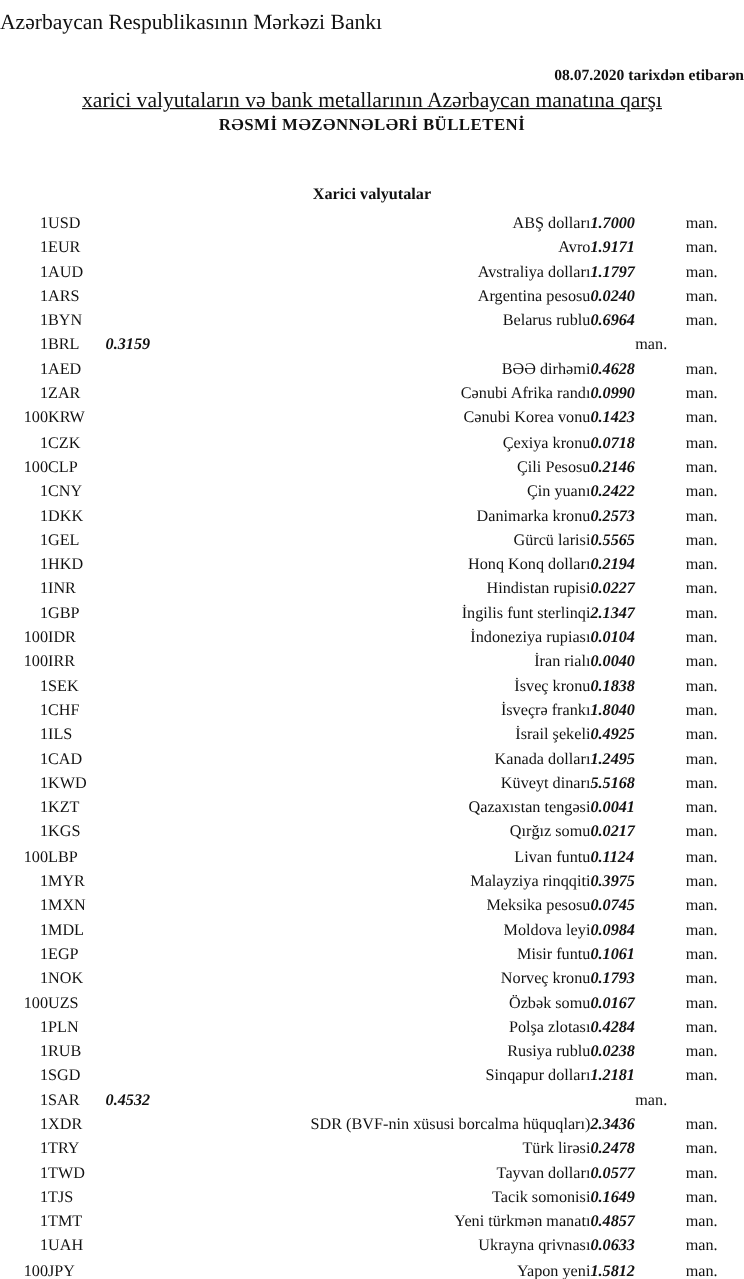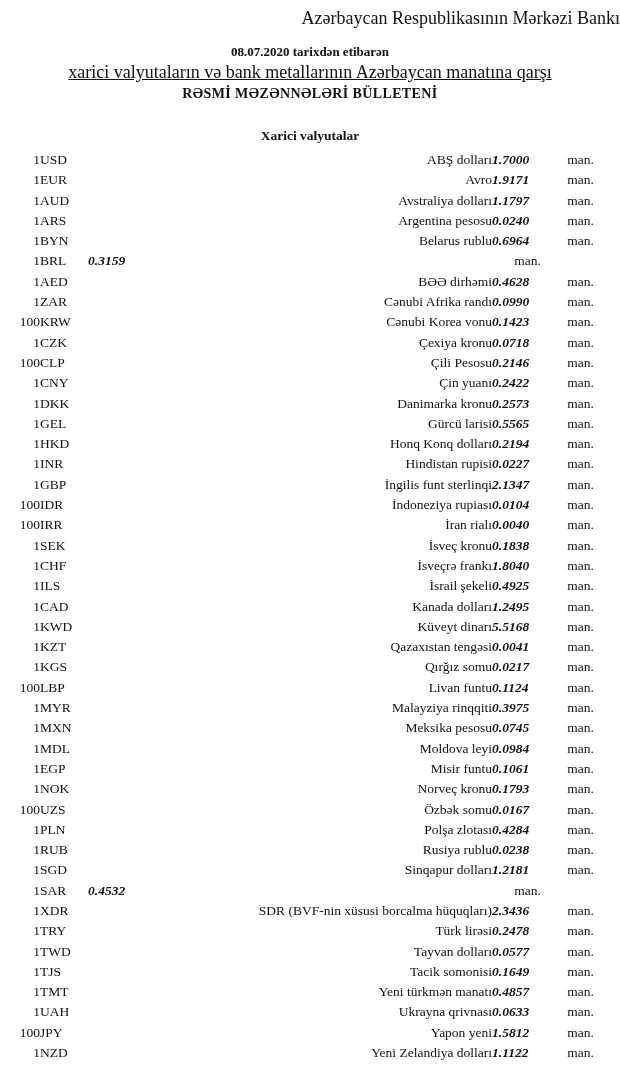--- a/index.html
+++ b/index.html
@@ -7,30 +7,30 @@
   body {
     width: 620px;
     height: 1066px;
     overflow: hidden;
     font-family: "Liberation Serif", "DejaVu Serif", serif;
     color: #111111;
   }
   .page { padding-top: 6px; }
 
   .bank-name {
-    text-align: right;
+    text-align: left;
     font-size: 18px;
     font-weight: normal;
     line-height: 24px;
   }
   .date-line {
-    text-align: center;
+    text-align: right;
     font-size: 13px;
     font-weight: bold;
-    margin-top: 13px;
+    margin-top: 24px;
     line-height: 17px;
   }
   .subtitle-line {
     text-align: center;
     font-size: 18px;
     margin-top: 4px;
     line-height: 17px;
     text-decoration: underline;
   }
   .bulletin-title {
@@ -38,37 +38,37 @@
     font-size: 14px;
     font-weight: bold;
     letter-spacing: 0.4px;
     margin-top: 4px;
     line-height: 18px;
   }
   .section-title {
     text-align: center;
     font-size: 13.5px;
     font-weight: bold;
-    margin-top: 24px;
+    margin-top: 39px;
     line-height: 17px;
   }
   .table { margin-top: 6px; }
   .row {
     display: grid;
     grid-template-columns: 32px 48px 1fr 64px 42px;
     padding: 0 22px 0 8px;
     line-height: 20.3px;
     font-size: 13.5px;
     align-items: baseline;
   }
   .qty  { text-align: right; }
   .code { text-align: left; }
   .name { text-align: right; padding-left: 3px; }
   .rate { text-align: left; font-weight: bold; font-style: italic; }
-  .unit { text-align: center; padding-left: 7px; }
+  .unit { text-align: right; padding-left: 7px; }
 </style>
 </head>
 <body>
 
 <div class="page">
   <div class="header">
     <div class="bank-name">Azərbaycan Respublikasının Mərkəzi Bankı</div>
     <div class="date-line">08.07.2020 tarixdən etibarən</div>
     <div class="subtitle-line">xarici valyutaların və bank metallarının Azərbaycan manatına qarşı</div>
     <div class="bulletin-title">RƏSMİ MƏZƏNNƏLƏRİ BÜLLETENİ</div>

